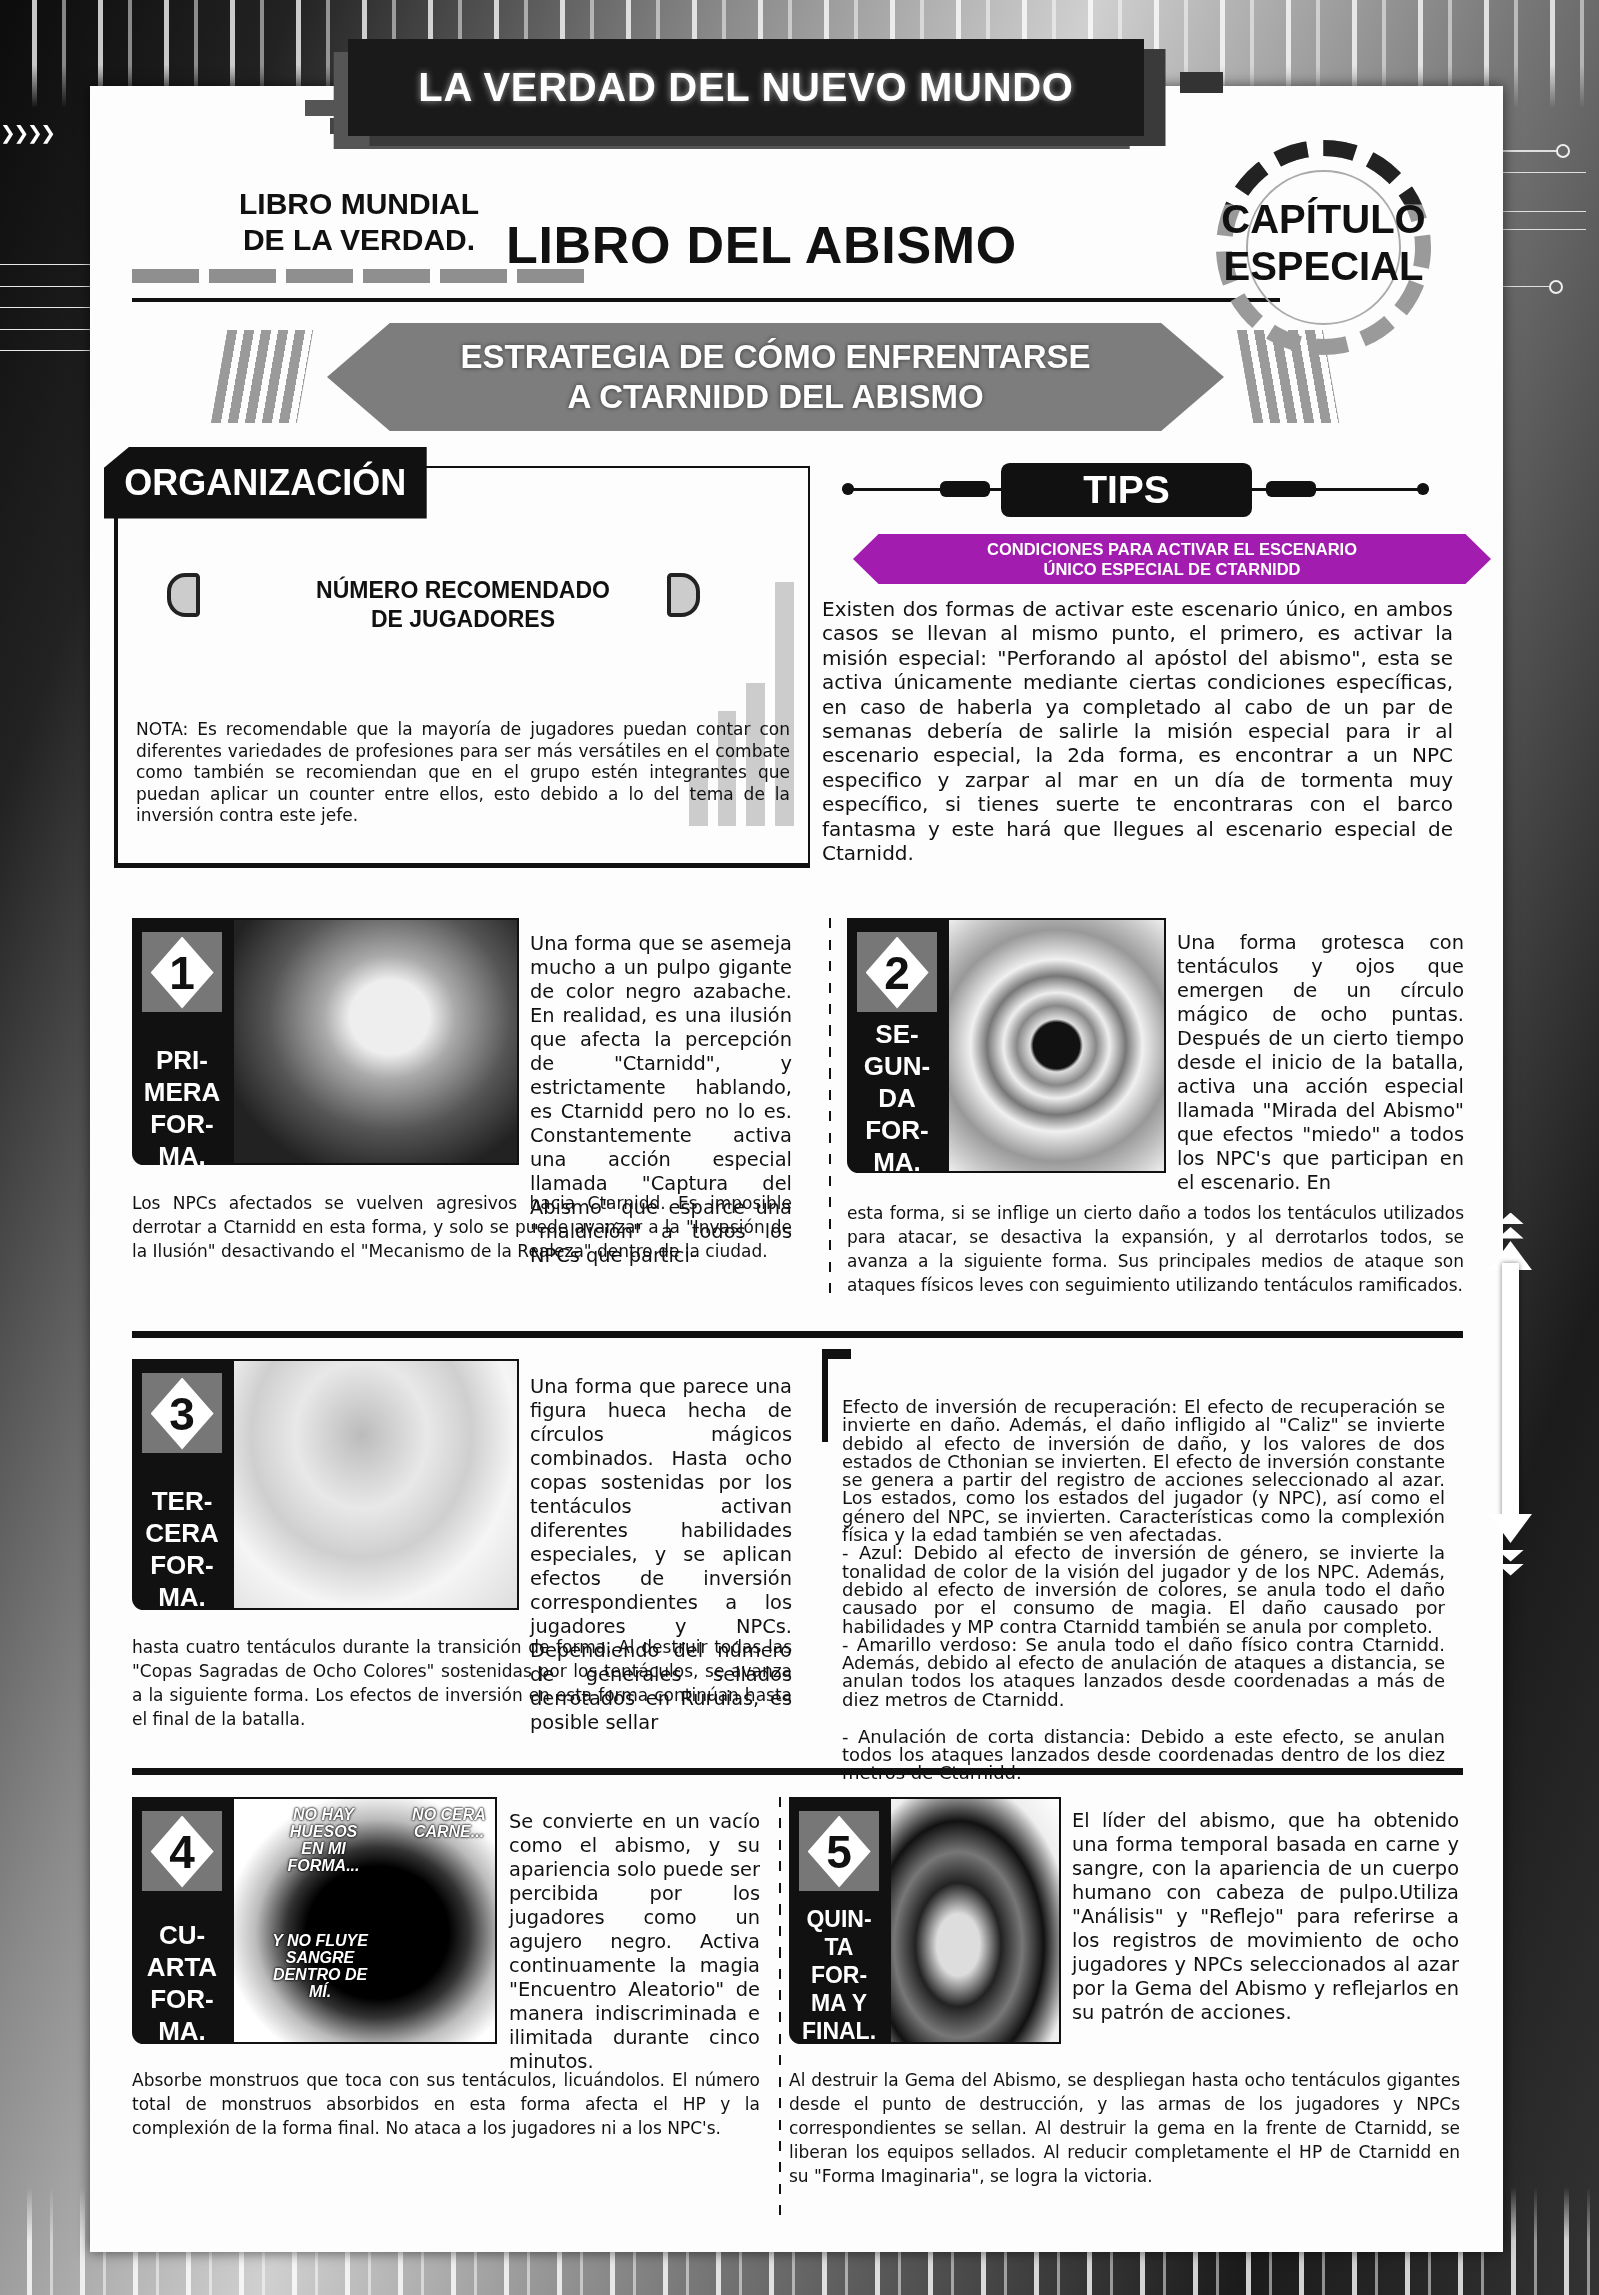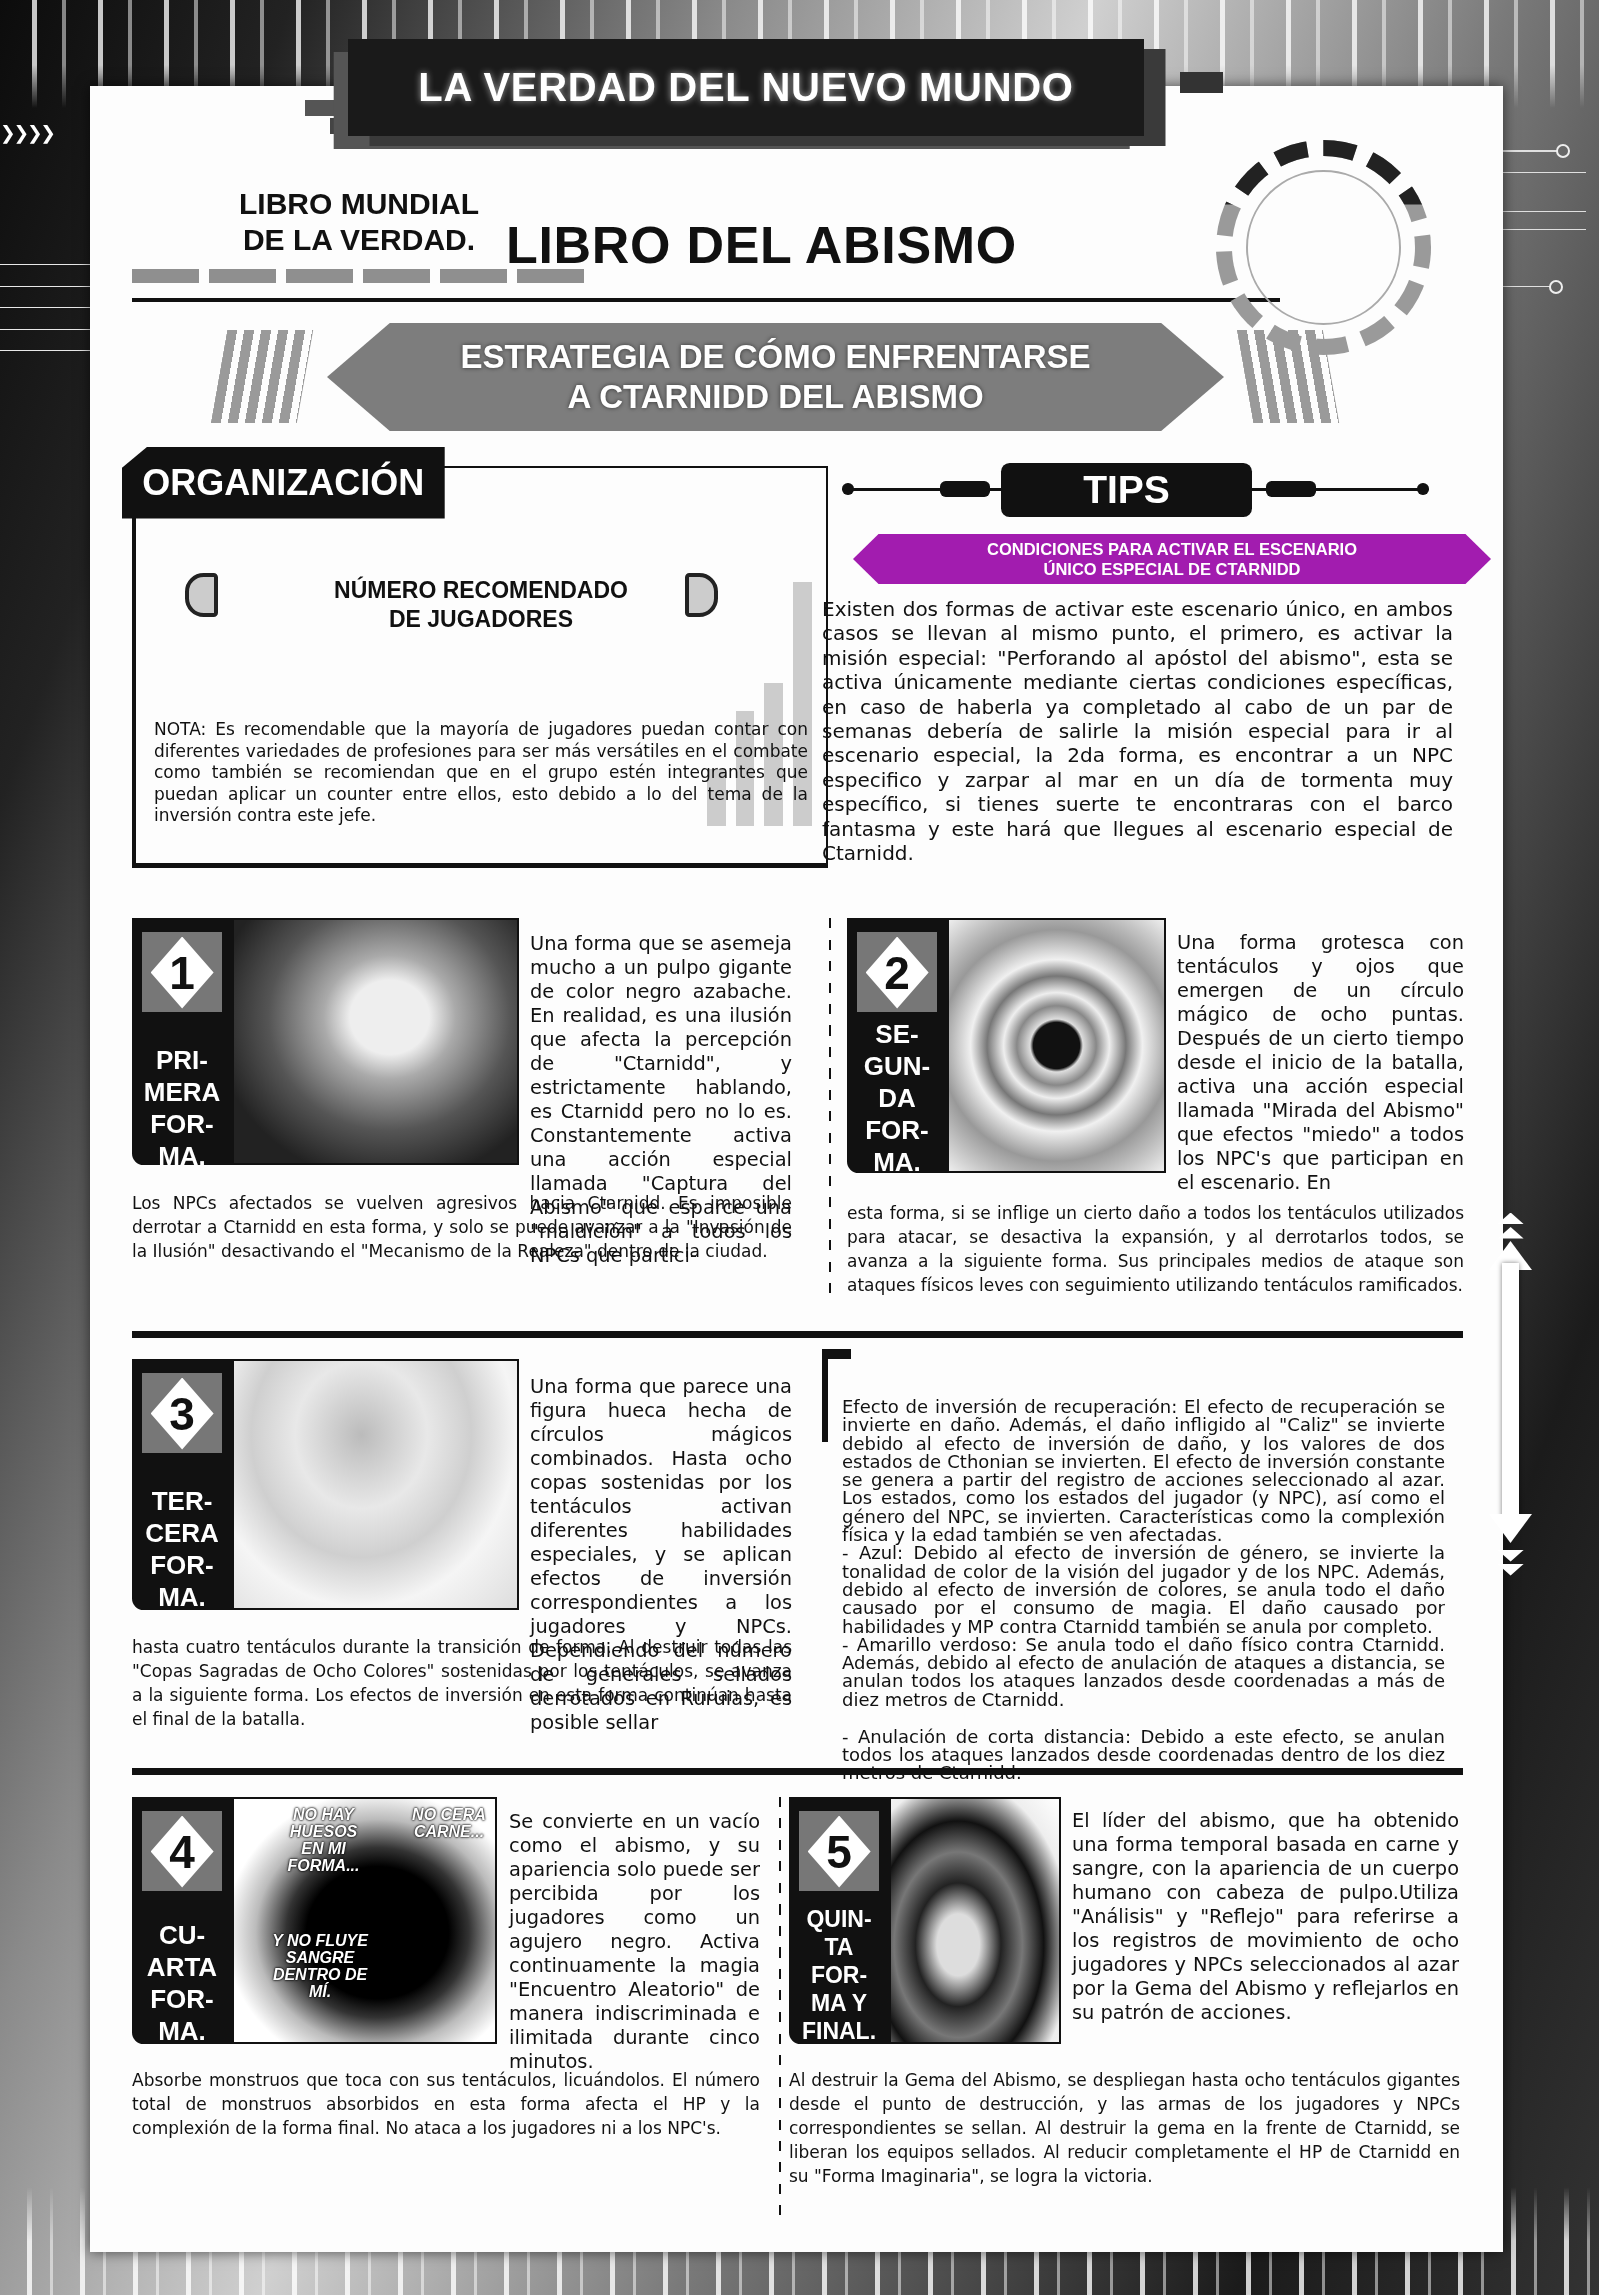--- a/index.html
+++ b/index.html
@@ -42,21 +42,21 @@
   .chapter .txt{position:absolute;left:-21.5px;right:-21.5px;top:56px;text-align:center;font-family:"Liberation Sans",sans-serif;font-weight:bold;font-size:40px;line-height:47px;background:transparent}
   .strategy{position:absolute;left:237px;top:237px;width:897px;height:108px;background:#7d7d7d;
     clip-path:polygon(7% 0,93% 0,100% 50%,93% 100%,7% 100%,0 50%);display:flex;align-items:center;justify-content:center;text-align:center}
   .strategy span{color:#fff;font-family:"Liberation Sans",sans-serif;font-weight:bold;font-size:33px;line-height:40px;text-shadow:0 0 4.3px #333}
   .slashes{position:absolute;top:244px;width:86px;height:93px;
     background:repeating-linear-gradient(90deg,#9a9a9a 0 10px,transparent 10px 17px)}
   .slashes.l{left:129px;transform:skewX(-10deg)}
   .slashes.r{left:1155px;transform:skewX(10deg)}
 
   
-  .org{position:absolute;left:42px;top:380px;width:696px;height:402px;border:2.9px solid #111;border-left-width:4.3px;border-bottom-width:5px}
+  .org{position:absolute;left:24px;top:380px;width:696px;height:402px;border:2.9px solid #111;border-left-width:4.3px;border-bottom-width:5px}
   .org-tab{position:absolute;left:-14.3px;top:-21.5px;width:323px;height:72px;background:#111;
     clip-path:polygon(8% 0,100% 0,100% 100%,0 100%,0 30%);display:flex;align-items:center;justify-content:center}
   .org-tab span{color:#fff;font-family:"Liberation Sans",sans-serif;font-weight:bold;font-size:36px}
   .bars{position:absolute;right:14.3px;top:100px;display:flex;align-items:flex-end;gap:10px;height:258px}
   .bars i{display:block;width:18.7px;background:#ccc}
   .bracket{position:absolute;top:105px;width:33px;height:44px;border:4.3px solid #222;background:#ccc}
   .bracket.l{left:49px;border-radius:18.7px 4.3px 4.3px 18.7px}
   .bracket.r{left:549px;border-radius:4.3px 18.7px 18.7px 4.3px}
   .org-label{position:absolute;left:0;right:0;top:108px;text-align:center;font-family:"Liberation Sans",sans-serif;font-weight:bold;font-size:23px;line-height:29px}
   .org-value{position:absolute;left:0;right:0;top:197px;text-align:center;font-family:"Liberation Sans",sans-serif;font-size:24.4px;font-weight:bold;letter-spacing:-0.4px}
@@ -148,20 +148,24 @@
       <i></i>
       <i></i>
     </div>
   <div class="head-rule"></div>
   <div class="lib-abismo">LIBRO DEL ABISMO</div>
 
   <div class="chapter">
     <div class="ring"></div>
     <div class="ring-top"></div>
     <div class="inner"></div>
+    <div class="txt">
+      <div>CAPÍTULO</div>
+      <div>ESPECIAL</div>
+    </div>
   </div>
 
   <div class="slashes l"></div>
   <div class="strategy">
     <span>
       <span>ESTRATEGIA DE CÓMO ENFRENTARSE</span><br>
       <span>A CTARNIDD DEL ABISMO</span>
     </span>
   </div>
   <div class="slashes r"></div>

